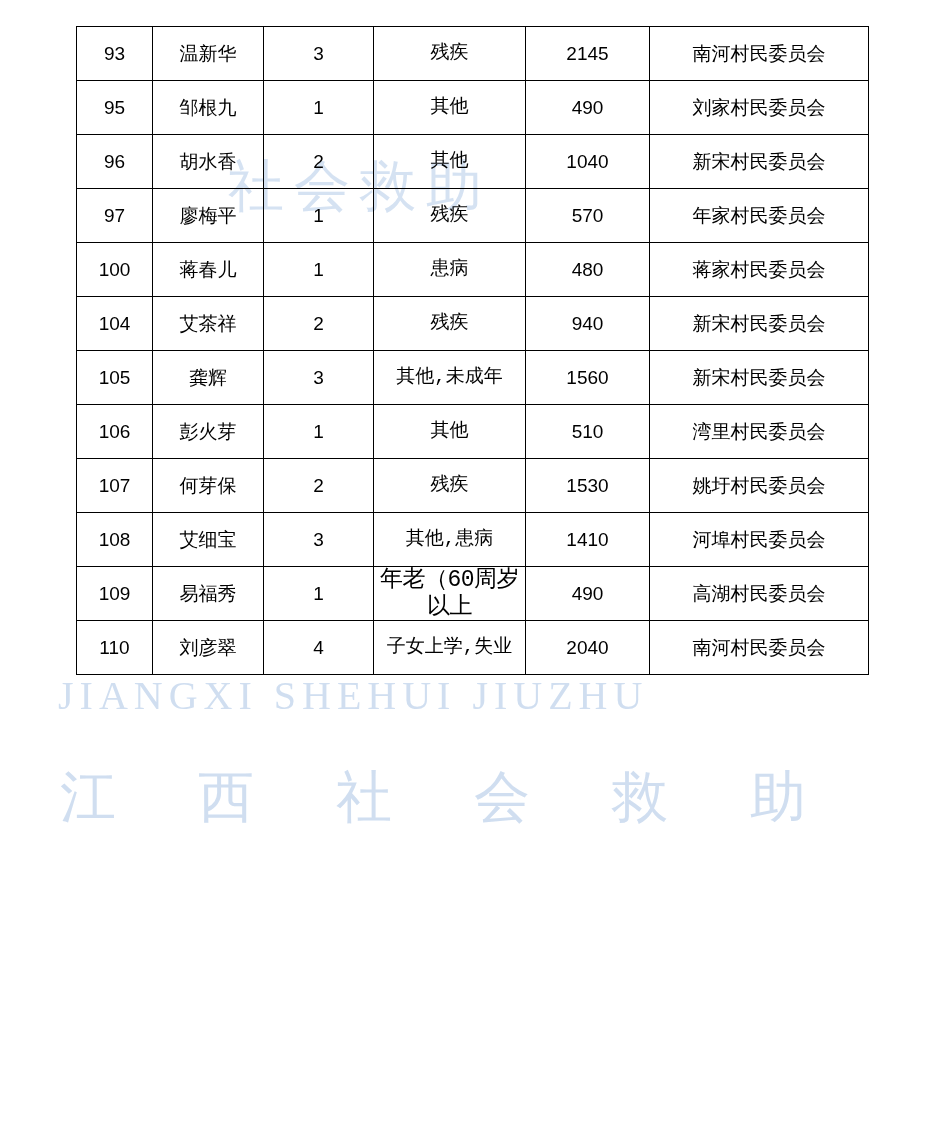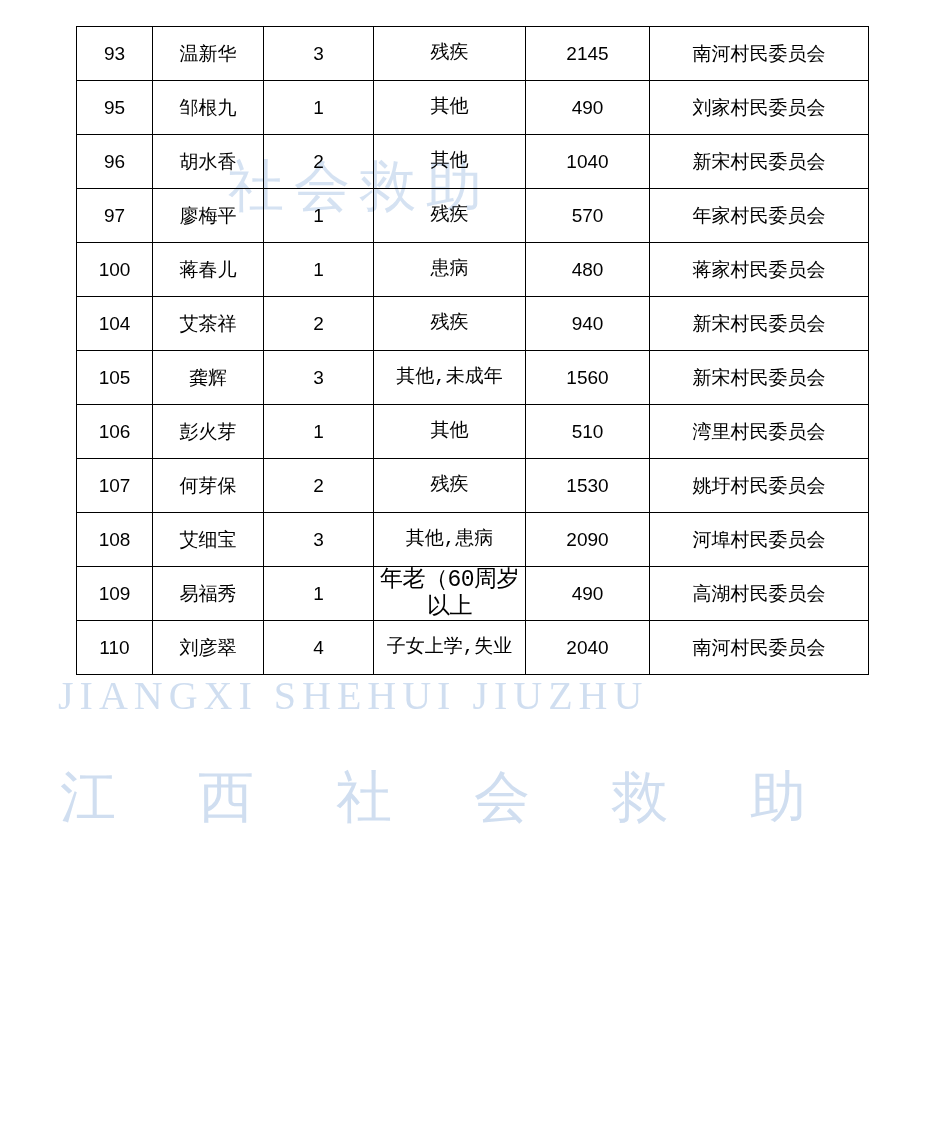--- a/index.html
+++ b/index.html
@@ -198,21 +198,21 @@
             <td class="cell-count">2</td>
             <td class="cell-reason">残疾</td>
             <td class="cell-amount">1530</td>
             <td class="cell-org">姚圩村民委员会</td>
           </tr>
           <tr>
             <td class="cell-no">108</td>
             <td class="cell-name">艾细宝</td>
             <td class="cell-count">3</td>
             <td class="cell-reason">其他,患病</td>
-            <td class="cell-amount">2090</td>
+            <td class="cell-amount">1410</td>
             <td class="cell-org">河埠村民委员会</td>
           </tr>
           <tr>
             <td class="cell-no">109</td>
             <td class="cell-name">易福秀</td>
             <td class="cell-count">1</td>
             <td class="cell-reason tight">年老（60周岁以上</td>
             <td class="cell-amount">490</td>
             <td class="cell-org">高湖村民委员会</td>
           </tr>

